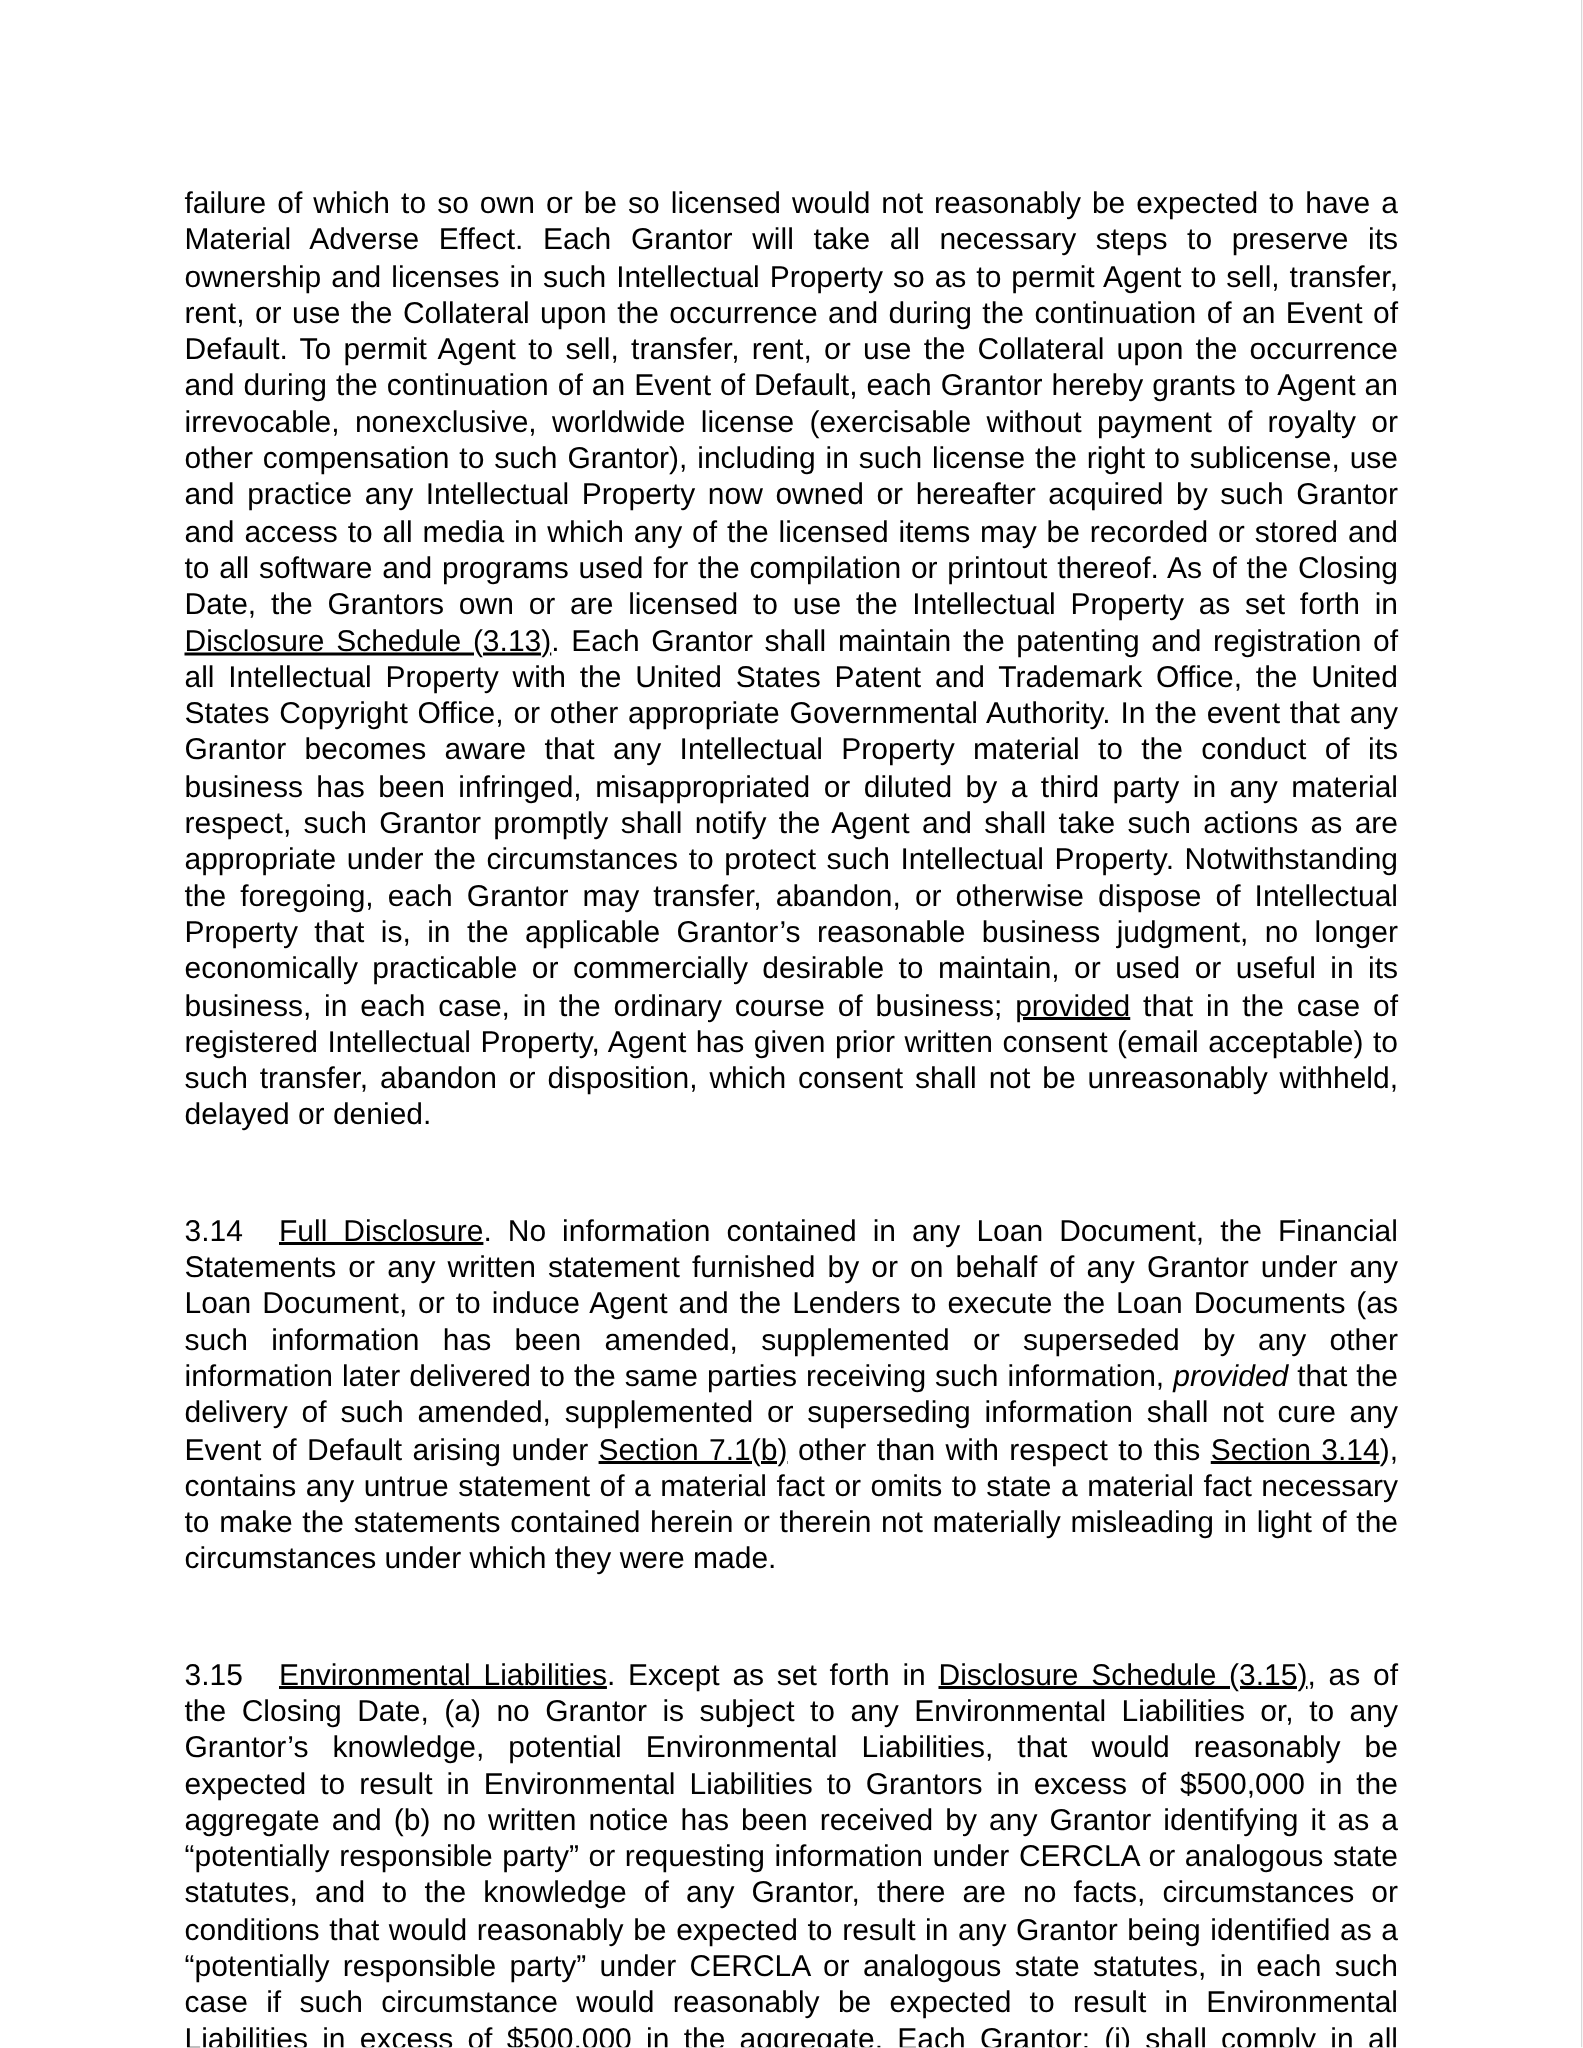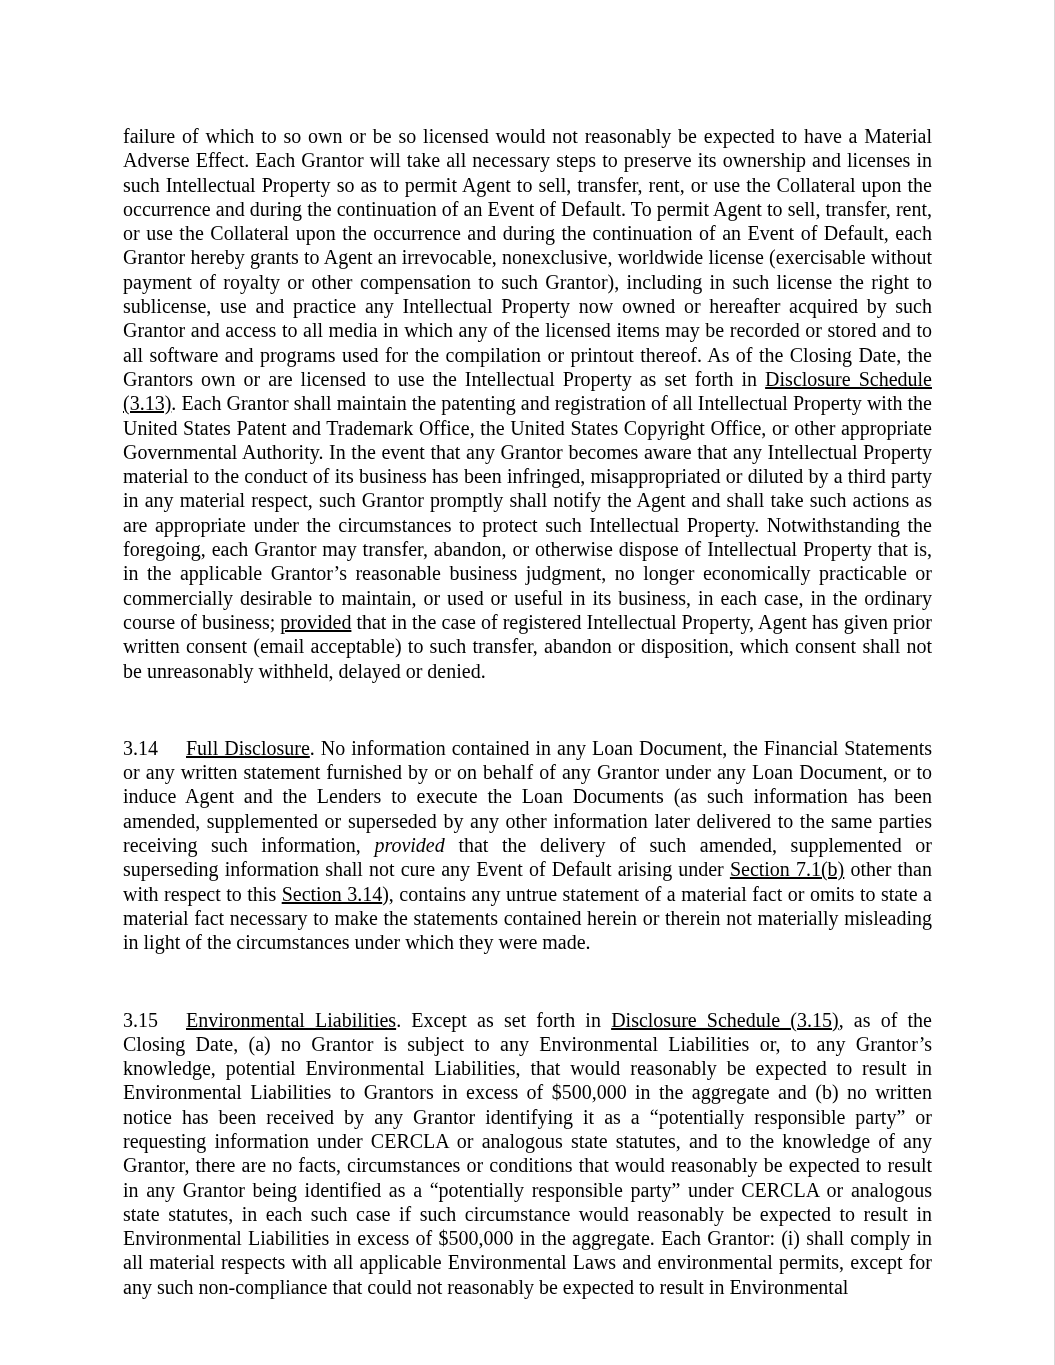--- a/index.html
+++ b/index.html
@@ -6,21 +6,21 @@
     margin: 0;
     padding: 0;
     background: #ffffff;
   }
   .page {
     position: relative;
     width: 1055px;
     height: 1365px;
     background: #ffffff;
     color: #000000;
-    font-family: Liberation Serif, serif;
+    font-family: Liberation Sans, sans-serif;
     box-sizing: border-box;
     border-right: 1px solid #d9d9d9;
     overflow: hidden;
   }
   .text-block {
     position: absolute;
     left: 123px;
     top: 124px;
     width: 809px;
   }

